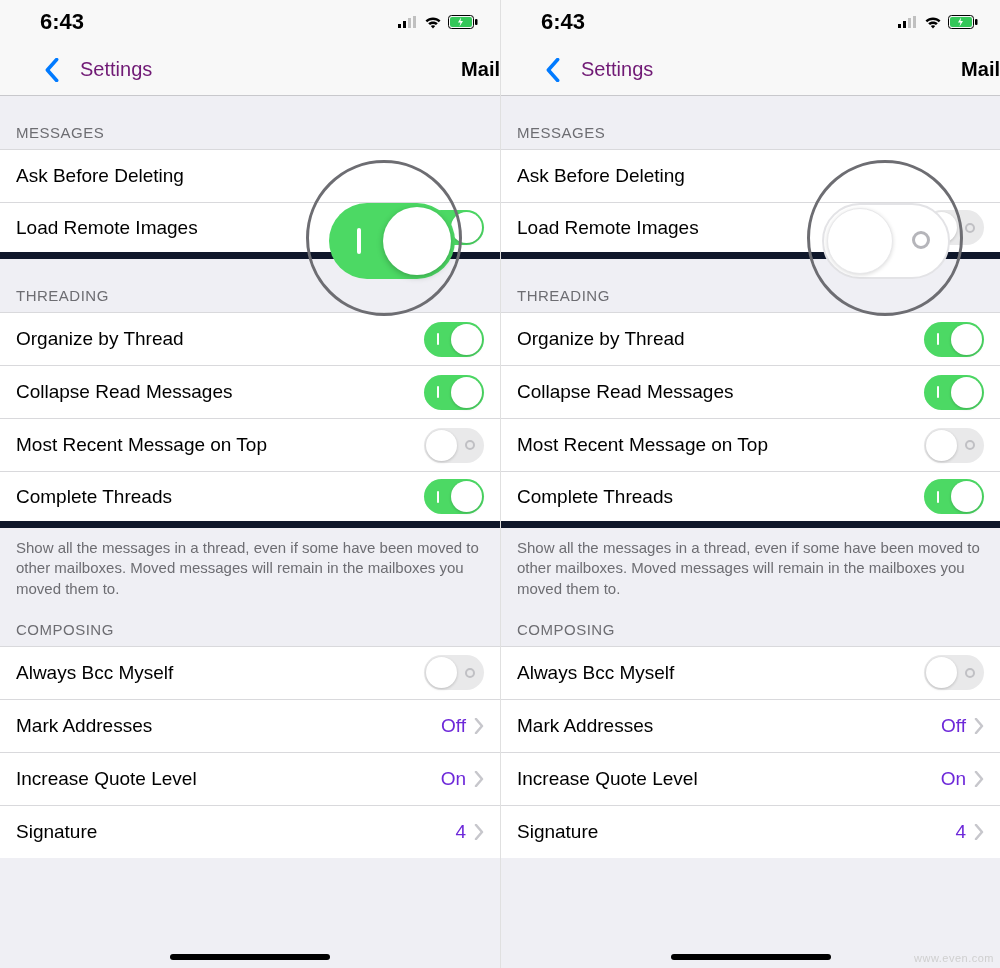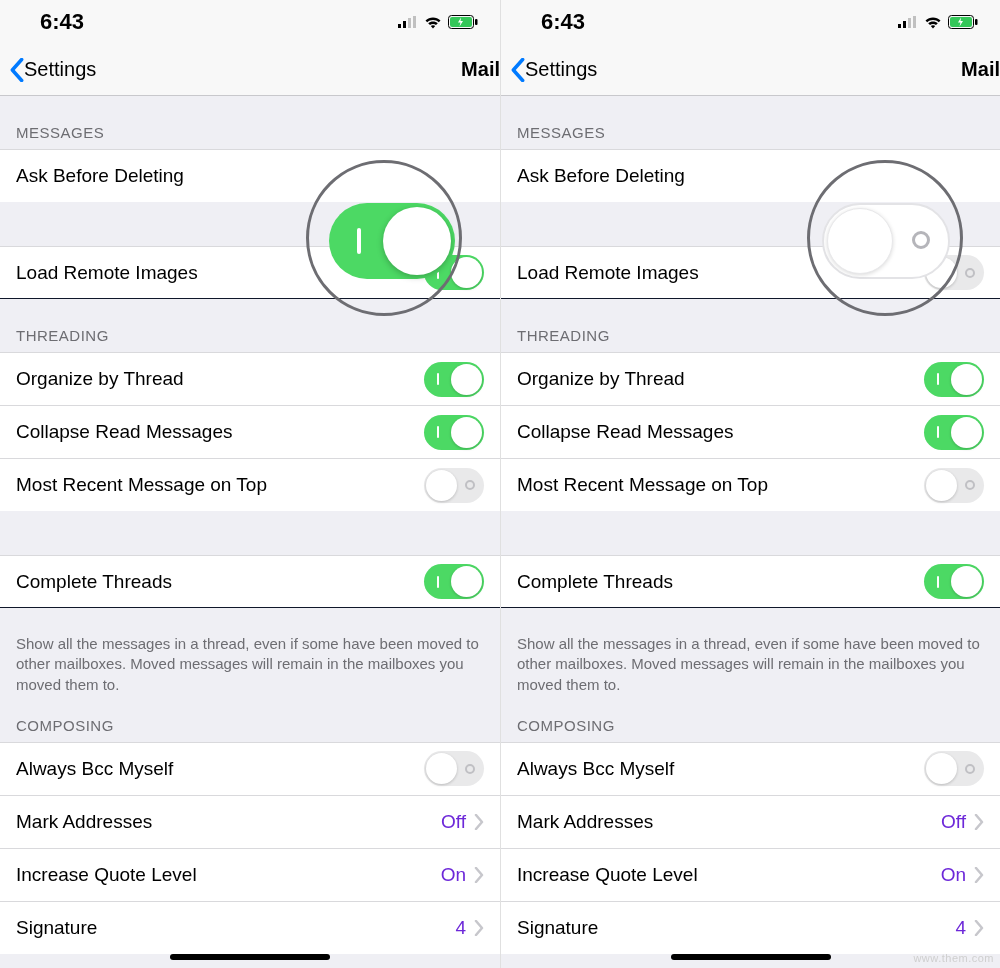--- a/index.html
+++ b/index.html
@@ -39,24 +39,25 @@
     height: 52px;
     background: #f8f8f8;
     border-bottom: 1px solid #c8c8cc;
     display: flex;
     align-items: center;
     position: relative;
   }
   .nav-back {
     display: flex;
     align-items: center;
-    color: #000000;
+    color: #701a75;
     font-size: 20px;
     padding-left: 10px;
-    gap: 0;
+    gap: 21px;
+    margin-left: 35px;
   }
   .nav-back svg { width: 14px; height: 24px; }
   .nav-title {
     position: absolute;
     left: 0; right: 0;
     text-align: right;
     font-size: 20px;
     font-weight: 600;
     color: #000;
     pointer-events: none;
@@ -74,21 +75,21 @@
   .row {
     background: #fff;
     min-height: 53px;
     display: flex;
     align-items: center;
     padding: 7px 16px;
     border-top: 1px solid #d9d9dc;
     font-size: 19px;
     color: #000;
   }
-  .row:last-of-type, .row.last { border-bottom: 1px solid #0f172a; margin-top: 44px; }
+  .row:last-of-type, .row.last { border-bottom: 7px solid #0f172a; }
   .row-label { flex: 1; }
   .row-value { color: #6d28d9; font-size: 19px; margin-right: 8px; }
   .chevron { color: #c7c7cc; }
   .chevron svg { width: 10px; height: 16px; display: block; }
 
   
   .toggle {
     width: 60px;
     height: 35px;
     border-radius: 18px;
@@ -124,21 +125,20 @@
     transform: translateY(-50%);
     border-radius: 1px;
   }
 
   
   .footer-note {
     padding: 10px 16px 8px 16px;
     font-size: 15px;
     line-height: 1.35;
     color: #6d6d72;
-    margin-top: 16px;
   }
 
   
   .magnifier {
     position: absolute;
     border: 3px solid #6d6d72;
     border-radius: 50%;
     pointer-events: none;
     background: transparent;
   }
@@ -439,13 +439,13 @@
   <div class="magnifier" style="width:156px;height:156px;left:306px;top:160px;">
     <div class="big-toggle off" style="width:128px;height:76px;left:12px;top:40px;position:absolute;">
       <span class="big-knob" style="width:66px;height:66px;left:3px;top:3px;"></span>
       <span class="big-ring" style="width:18px;height:18px;right:18px;top:26px;"></span>
     </div>
   </div>
 
   <div class="home-indicator"></div>
 </div>
 
-<div class="watermark">www.them.com</div>
+<div class="watermark">www.even.com</div>
 
 </body></html>

